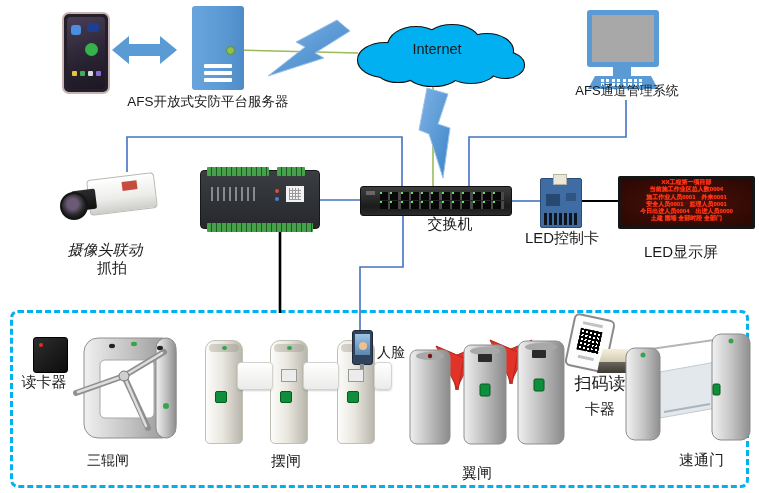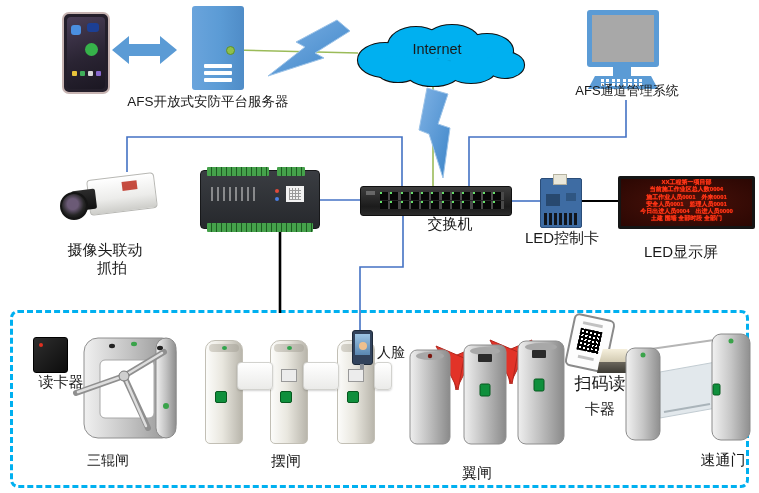--- a/index.html
+++ b/index.html
@@ -9,32 +9,32 @@
   svg.layer{position:absolute;left:0;top:0;width:759px;height:493px;z-index:1;}
   .dev{position:absolute;z-index:2;}
   .lbl{position:absolute;z-index:3;color:#1a1a1a;text-align:center;line-height:1.15;}
 
   
   .lbl-server{left:112px;top:94px;width:192px;font-size:13.5px;}
   .lbl-mgmt{left:566px;top:84px;width:122px;font-size:13px;}
   .lbl-internet{left:392px;top:41px;width:90px;font-size:14.5px;}
   .lbl-switch{left:415px;top:215px;width:70px;font-size:15px;}
   .lbl-ctrl{left:188px;top:233px;width:92px;font-size:15px;}
-  .lbl-cam1{left:56px;top:241px;width:98px;font-size:15px;}
+  .lbl-cam1{left:56px;top:241px;width:98px;font-size:15px;font-style:italic;}
   .lbl-cam2{left:63px;top:259px;width:98px;font-size:15px;}
   .lbl-ledcard{left:519px;top:229px;width:86px;font-size:15px;}
   .lbl-ledscr{left:633px;top:243px;width:96px;font-size:15px;}
-  .lbl-reader{left:29px;top:373px;width:64px;font-size:15px;}
+  .lbl-reader{left:12px;top:373px;width:64px;font-size:15px;}
   .lbl-tripod{left:75px;top:452px;width:66px;font-size:14px;}
   .lbl-swing{left:253px;top:452px;width:66px;font-size:15px;}
   .lbl-face{left:372px;top:344px;width:38px;font-size:14px;text-align:center;}
   .lbl-flap{left:444px;top:464px;width:66px;font-size:15px;}
   .lbl-qr1{left:570px;top:374px;width:60px;font-size:17px;}
   .lbl-qr2{left:570px;top:400px;width:60px;font-size:15px;}
-  .lbl-speed{left:688px;top:451px;width:70px;font-size:15px;}
+  .lbl-speed{left:654px;top:451px;width:70px;font-size:15px;text-align:right;}
 
   
   .phone{left:62px;top:12px;width:44px;height:78px;background:#241f2b;
          border:2px solid #c7b4b2;border-radius:7px;}
   .phone-scr{position:absolute;left:3px;top:3px;right:3px;bottom:3px;border-radius:4px;overflow:hidden;
              background:linear-gradient(160deg,#4a3e57,#2a2433 55%,#1b1722);}
   .ph-ic{position:absolute;border-radius:2px;}
   .ph-shield{left:4px;top:8px;width:10px;height:10px;background:#4a8fe0;border-radius:3px;}
   .ph-chat{left:20px;top:6px;width:12px;height:9px;background:#1c3f94;border-radius:3px;}
   .ph-green{left:18px;top:26px;width:13px;height:13px;background:#36b24a;border-radius:50%;}

